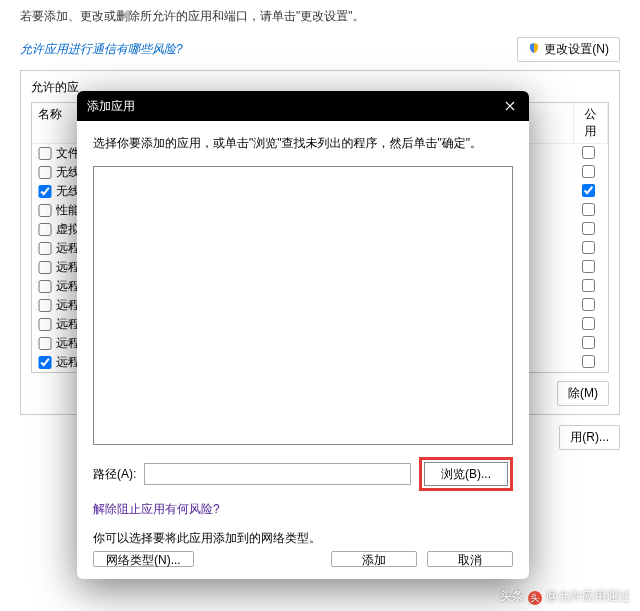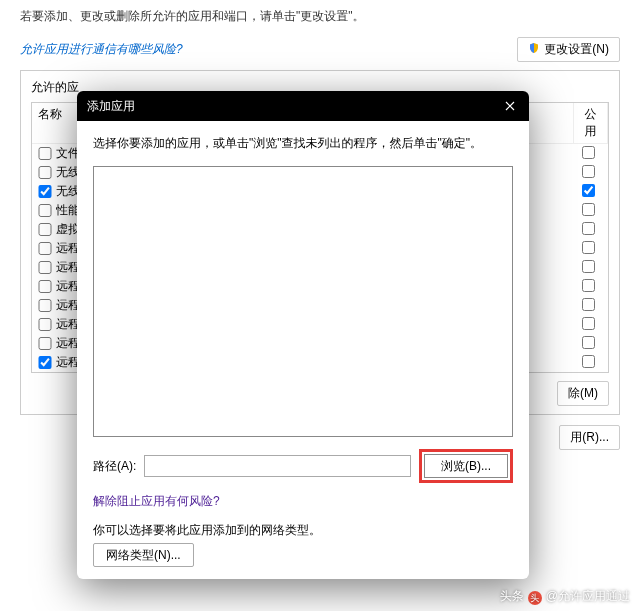--- a/index.html
+++ b/index.html
@@ -41,21 +41,21 @@
     .listbox { border: 1px solid #888; flex: 1; min-height: 232px; background: #fff; margin-bottom: 12px; }
     .path-row { display: flex; align-items: center; gap: 8px; margin-bottom: 10px; }
     .path-input { flex: 1; border: 1px solid #aaa; height: 22px; padding: 0 4px; font-size: 12px; background: #fff; }
     .browse-btn { border: 1px solid #888; background: #fff; height: 24px; padding: 0 16px; font-size: 12px; cursor: pointer; }
     .browse-hl { border: 3px solid #e53935; padding: 2px; display: inline-block; }
     .modal-link { color: #4c1d95; font-size: 12px; text-decoration: none; cursor: pointer; display: inline-block; margin-bottom: 12px; }
     .modal-text { font-size: 12px; margin-bottom: 4px; }
     .modal-footer { display: flex; gap: 10px; justify-content: space-between; }
     .modal-footer .left { }
     .modal-footer .right { display: flex; gap: 10px; }
-    .mbtn { border: 1px solid #aaa; background: #fff; height: 24px; min-width: 86px; padding: 0 12px; font-size: 12px; cursor: pointer; border-radius: 2px; }
+    .mbtn { border: 1px solid #aaa; background: #fff; height: 16px; min-width: 86px; padding: 0 12px; font-size: 12px; cursor: pointer; border-radius: 2px; }
     
     .watermark { position: absolute; right: 10px; bottom: 6px; display: flex; align-items: flex-end; gap: 4px; color: #fff; font-size: 12px; text-shadow: 0 0 3px rgba(0,0,0,0.6); }
     .watermark .circ { width: 14px; height: 14px; border-radius: 50%; background: #e74c3c; display: inline-flex; align-items: center; justify-content: center; color: #fff; font-size: 9px; line-height: 1; }
   </style>
 </head>
 <body>
 
 <div class="page-header">
   <div class="page-subtitle">若要添加、更改或删除所允许的应用和端口，请单击"更改设置"。</div>
 </div>
@@ -170,20 +170,24 @@
       <span class="browse-hl">
         <button class="browse-btn">浏览(B)...</button>
       </span>
     </div>
     <a class="modal-link">解除阻止应用有何风险?</a>
     <div class="modal-text">你可以选择要将此应用添加到的网络类型。</div>
     <div class="modal-footer">
       <div class="left">
         <button class="mbtn">网络类型(N)...</button>
       </div>
+      <div class="right">
+        <button class="mbtn">添加</button>
+        <button class="mbtn">取消</button>
+      </div>
     </div>
   </div>
 </div>
 
 <div class="watermark">
   <span>头条</span>
   <span class="circ">头</span>
   <span>@允许应用通过</span>
 </div>
 

